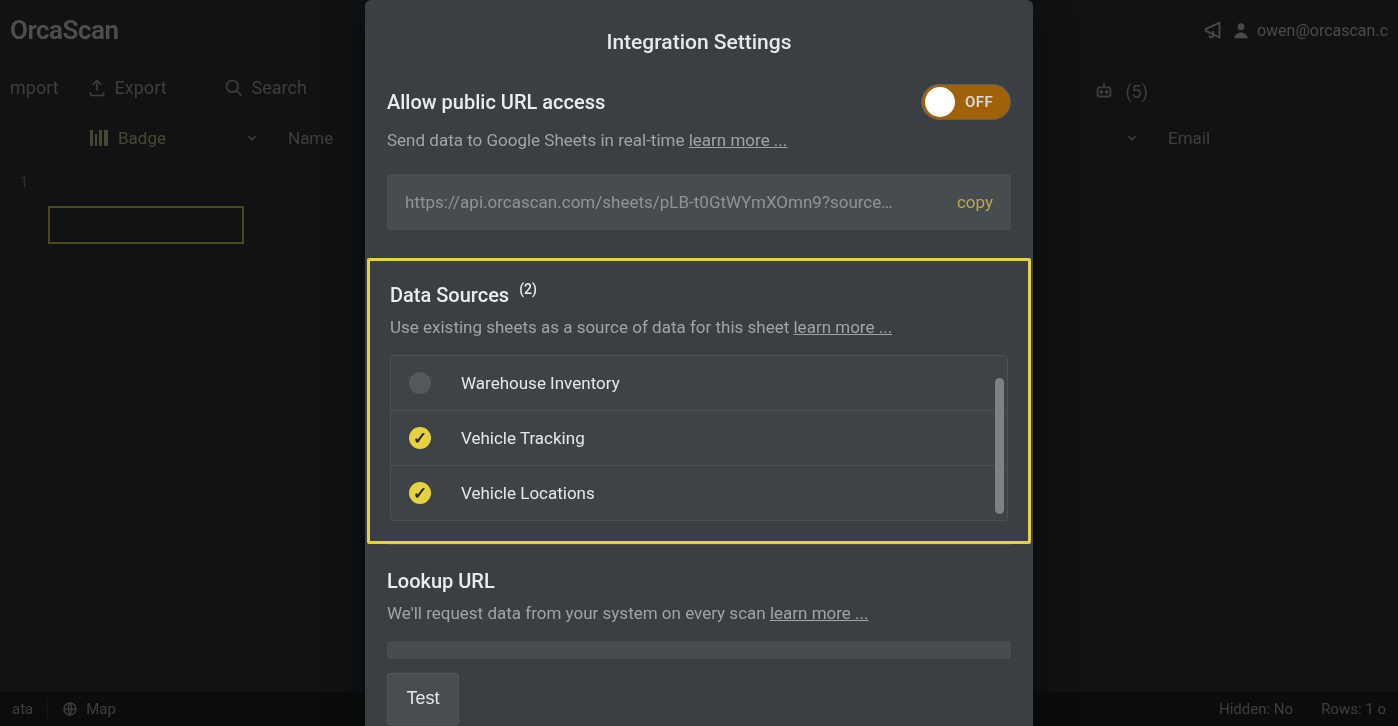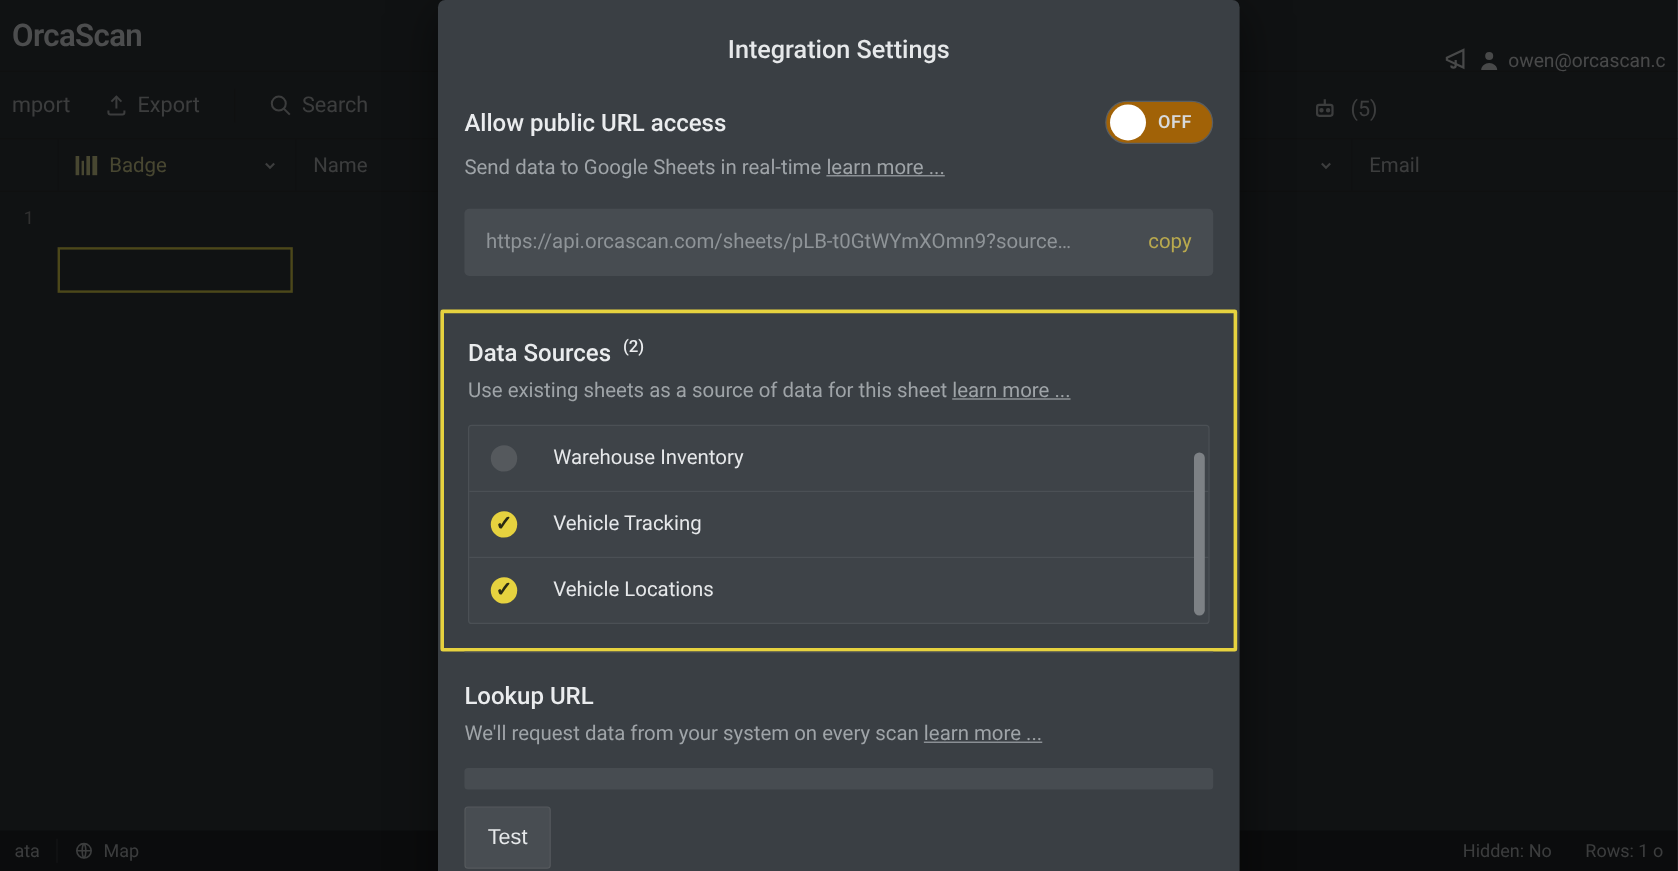--- a/index.html
+++ b/index.html
@@ -33,21 +33,21 @@
     font-weight: 600;
     color: #d7d9db;
     letter-spacing: -0.5px;
   }
   .top-right {
     position: absolute;
     right: 10px;
     top: 0;
     height: 60px;
     display: flex;
-    align-items: flex-end;
+    align-items: center;
     gap: 6px;
   }
   .user-email {
     font-size: 16px;
     color: #c9ccce;
   }
 
   .toolbar {
     display: flex;
     align-items: center;
@@ -64,20 +64,21 @@
     top:80px;
     display:flex; align-items:center; gap:10px;
     color:#a7abad; font-size:18px;
   }
 
   .grid-header {
     display: flex;
     align-items: center;
     height: 44px;
     border-bottom: 1px solid #2a2d30;
+    margin-left: 27px;
   }
   .col-rownum {
     width: 48px;
     text-align: center;
     color: #888;
     font-size: 15px;
   }
   .col {
     position: relative;
     padding: 0 14px;

